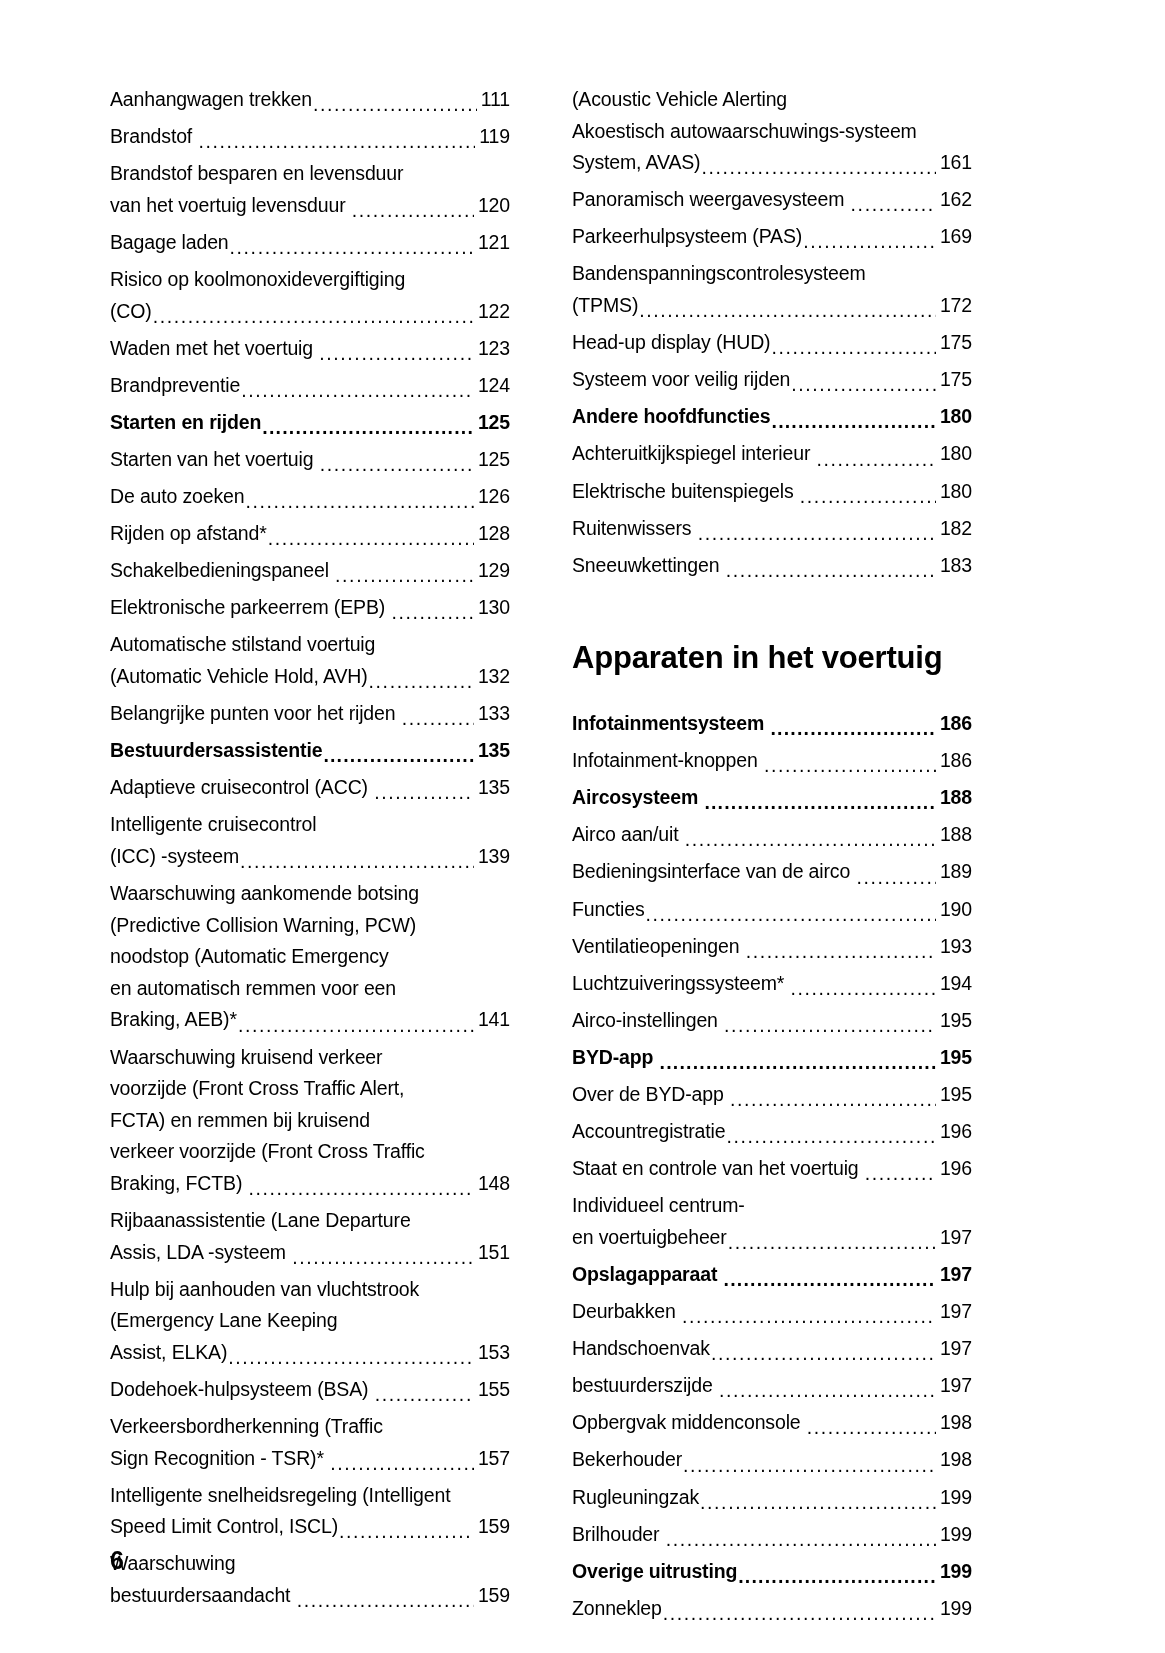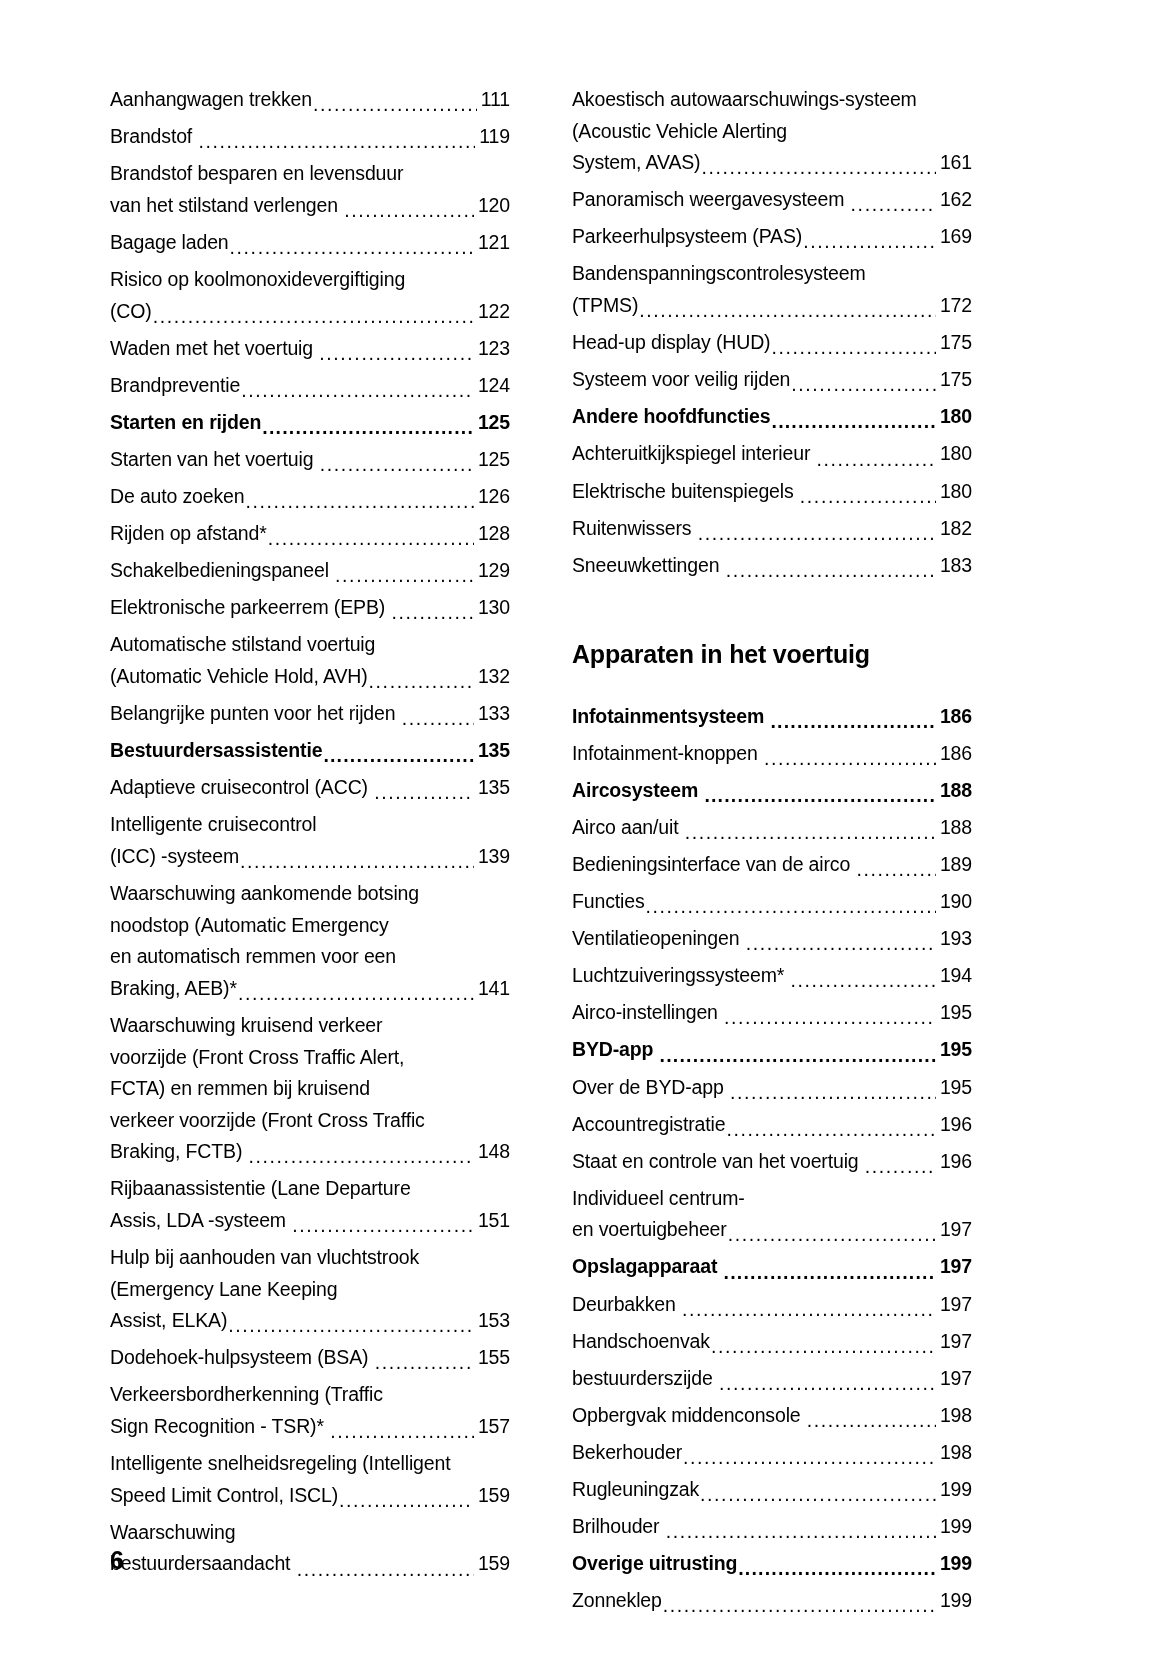--- a/index.html
+++ b/index.html
@@ -78,21 +78,21 @@
 
   .toc-entry.bold,
   .toc-entry.bold .toc-page { font-weight: bold; }
   .toc-entry.bold .leader { letter-spacing: 1.2px; }
 
   
   .wrapline { display: block; white-space: pre; }
 
   
   .section-heading {
-    font-size: 25px;
+    font-size: 31px;
     font-weight: bold;
     line-height: 1.25;
     margin: 58px 0 30px 0;
     letter-spacing: -0.2px;
   }
 
   
   .folio {
     position: absolute;
     left: 110px;
@@ -120,21 +120,21 @@
           <div class="toc-entry">
             <div class="toc-row">
               <span class="toc-lastline">Brandstof </span>
               <span class="leader"></span>
               <span class="toc-page">119</span>
             </div>
           </div>
           <div class="toc-entry">
             <span class="wrapline">Brandstof besparen en levensduur</span>
             <div class="toc-row">
-              <span class="toc-lastline">van het stilstand verlengen </span>
+              <span class="toc-lastline">van het voertuig levensduur </span>
               <span class="leader"></span>
               <span class="toc-page">120</span>
             </div>
           </div>
           <div class="toc-entry">
             <div class="toc-row">
               <span class="toc-lastline">Bagage laden</span>
               <span class="leader"></span>
               <span class="toc-page">121</span>
             </div>
@@ -235,20 +235,21 @@
           <div class="toc-entry">
             <span class="wrapline">Intelligente cruisecontrol</span>
             <div class="toc-row">
               <span class="toc-lastline">(ICC) -systeem</span>
               <span class="leader"></span>
               <span class="toc-page">139</span>
             </div>
           </div>
           <div class="toc-entry">
             <span class="wrapline">Waarschuwing aankomende botsing</span>
+            <span class="wrapline">(Predictive Collision Warning, PCW)</span>
             <span class="wrapline">noodstop (Automatic Emergency</span>
             <span class="wrapline">en automatisch remmen voor een</span>
             <div class="toc-row">
               <span class="toc-lastline">Braking, AEB)*</span>
               <span class="leader"></span>
               <span class="toc-page">141</span>
             </div>
           </div>
           <div class="toc-entry">
             <span class="wrapline">Waarschuwing kruisend verkeer</span>
@@ -308,22 +309,22 @@
               <span class="leader"></span>
               <span class="toc-page">159</span>
             </div>
           </div>
         </div>
     </div>
 
     <div class="col col-right">
       <div id="right-entries-top">
           <div class="toc-entry">
+            <span class="wrapline">(Acoustic Vehicle Alerting</span>
             <span class="wrapline">Akoestisch autowaarschuwings-systeem</span>
-            <span class="wrapline">(Acoustic Vehicle Alerting</span>
             <div class="toc-row">
               <span class="toc-lastline">System, AVAS)</span>
               <span class="leader"></span>
               <span class="toc-page">161</span>
             </div>
           </div>
           <div class="toc-entry">
             <div class="toc-row">
               <span class="toc-lastline">Panoramisch weergavesysteem </span>
               <span class="leader"></span>

